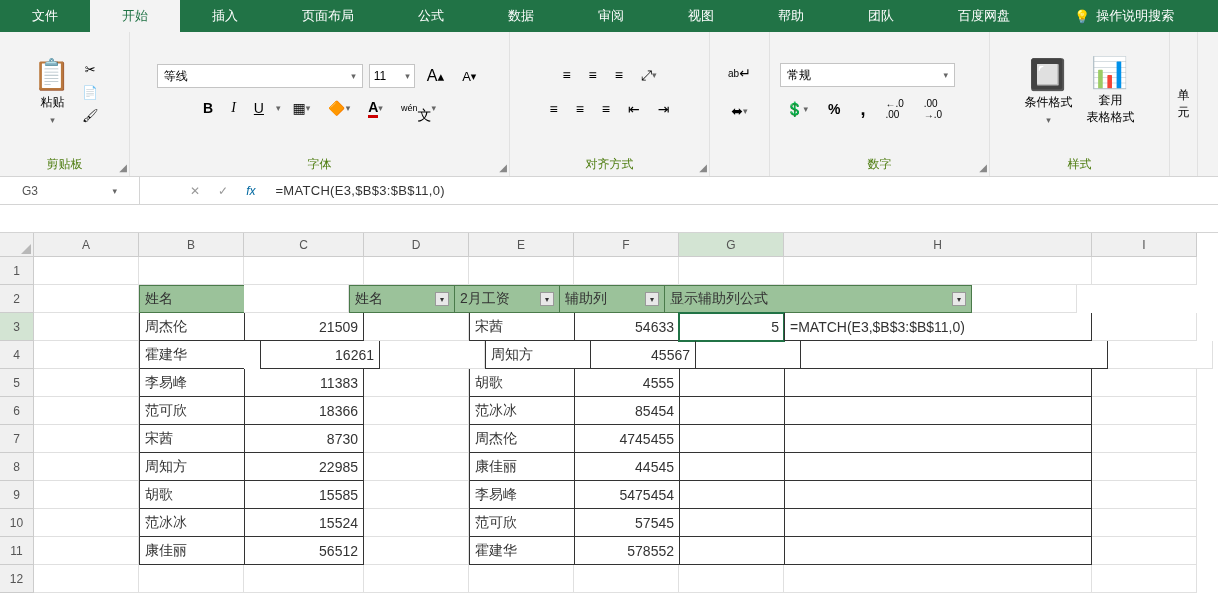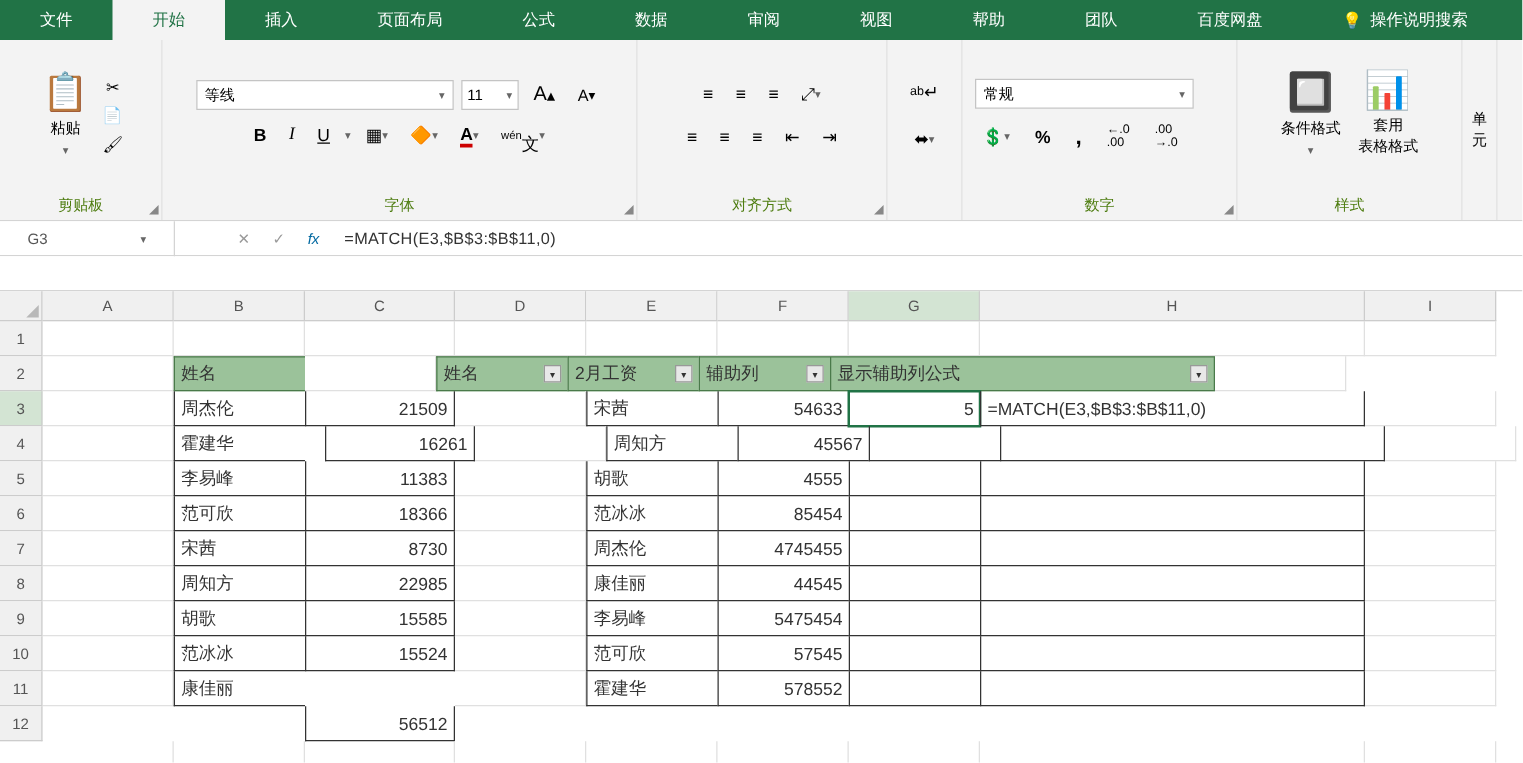--- a/index.html
+++ b/index.html
@@ -482,21 +482,21 @@
           <div class="cell " style="width: 105px;"></div>
           <div class="cell b-cell" style="width: 105px;">范可欣</div>
           <div class="cell b-cell num" style="width: 105px;">57545</div>
           <div class="cell b-cell num" style="width: 105px;"></div>
           <div class="cell b-cell last" style="width: 308px;"></div>
           <div class="cell " style="width: 105px;"></div>
         </div>
         <div class="grid-row">
           <div class="cell " style="width: 105px;"></div>
           <div class="cell b-cell" style="width: 105px;">康佳丽</div>
-          <div class="cell b-cell last num" style="width: 120px; margin-top: 28px;">56512</div>
+          <div class="cell b-cell last num" style="width: 120px;">56512</div>
           <div class="cell " style="width: 105px;"></div>
           <div class="cell b-cell" style="width: 105px;">霍建华</div>
           <div class="cell b-cell num" style="width: 105px;">578552</div>
           <div class="cell b-cell num" style="width: 105px;"></div>
           <div class="cell b-cell last" style="width: 308px;"></div>
           <div class="cell " style="width: 105px;"></div>
         </div>
         <div class="grid-row">
           <div class="cell " style="width: 105px;"></div>
           <div class="cell " style="width: 105px;"></div>

